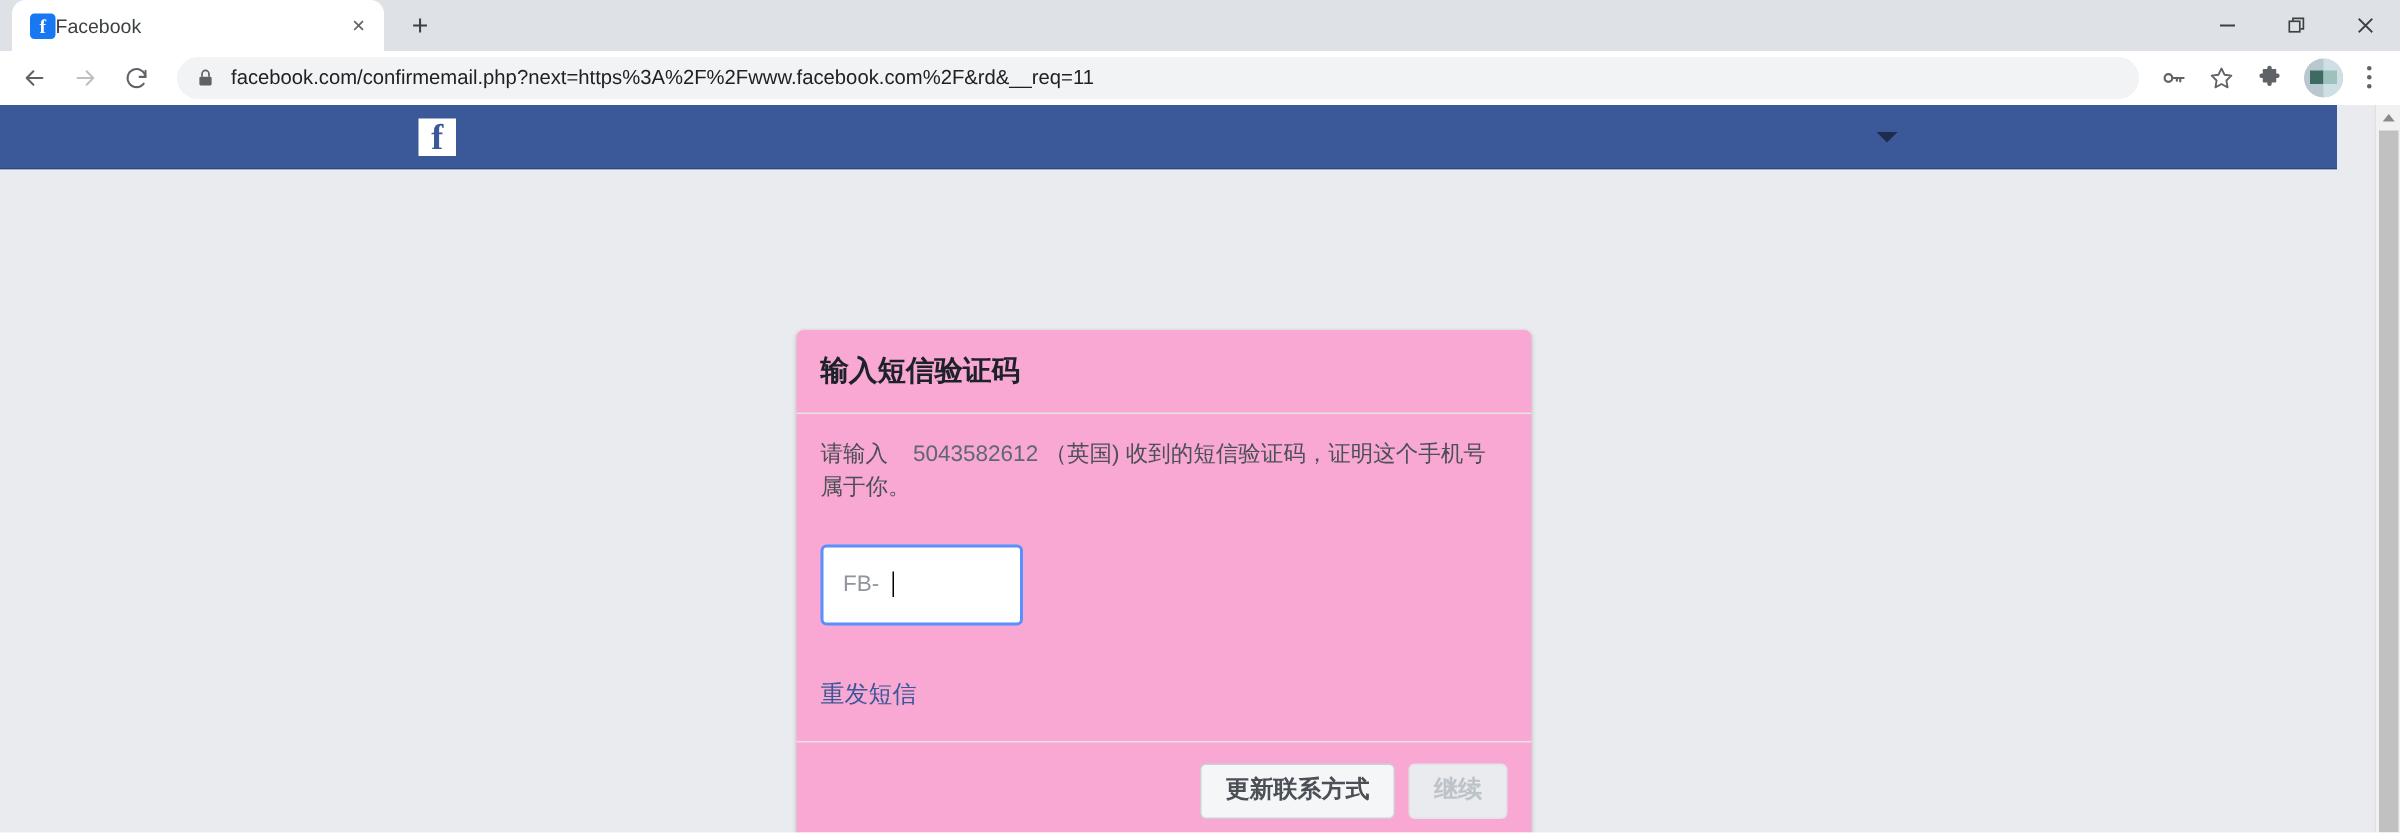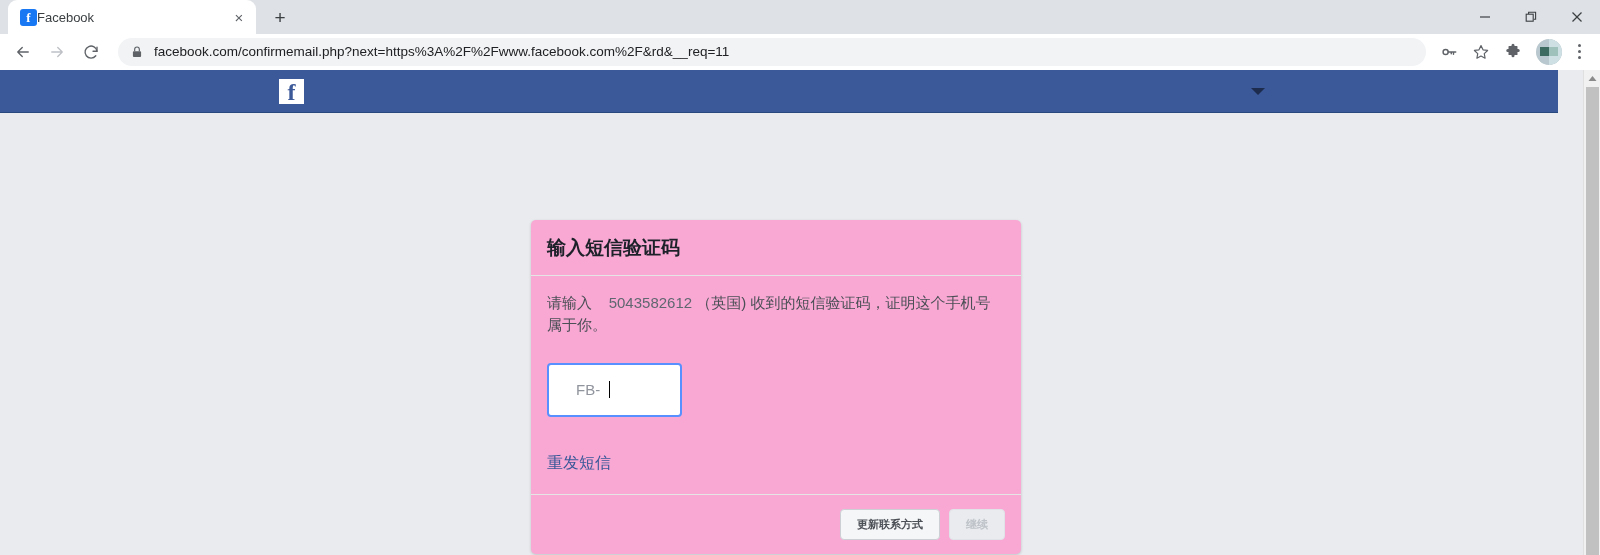--- a/index.html
+++ b/index.html
@@ -134,41 +134,41 @@
   .body-text {
     font-size: 15px; color: #4b4f56; line-height: 1.5;
   }
   .phone-num { color: #606770; }
 
   .code-input-wrap { margin-top: 26px; }
   .code-input {
     width: 135px; height: 54px;
     border: 2px solid #5890ff; border-radius: 4px;
     background: #fff; display: flex; align-items: center;
-    padding-left: 27px; font-size: 15px; color: #90949c;
+    padding-left: 13px; font-size: 15px; color: #90949c;
     position: relative;
   }
   .caret-blink {
     display:inline-block; width:1px; height: 17px; background:#000;
     margin-left: 9px;
   }
   .resend {
     display: inline-block; margin-top: 36px;
     font-size: 16px; color: #385898; text-decoration: none;
   }
 
   .card-foot {
     border-top: 1px solid #e5e5e5;
     padding: 14px 16px;
     display: flex; justify-content: flex-end; align-items: center; gap: 9px;
   }
   .btn {
-    font-size: 11px; font-weight: bold;
+    font-size: 16px; font-weight: bold;
     border: 1px solid #ccd0d5; border-radius: 4px;
-    padding: 8px 16px; line-height: 1.2; background: #f5f6f7;
+    padding: 8px 16px; line-height: 1.2; background: #f5f6f7; font-family: Liberation Mono, monospace;
   }
   .btn-default { color: #4b4f56; border-color:#ccd0d5; background: #f5f6f7; }
   .btn-disabled { color: #bec3c9; background: #e9ebee; border-color: #e0e3e8; }
 </style>
 </head>
 <body>
 
 <div class="browser">
 
   <div class="tabstrip">

